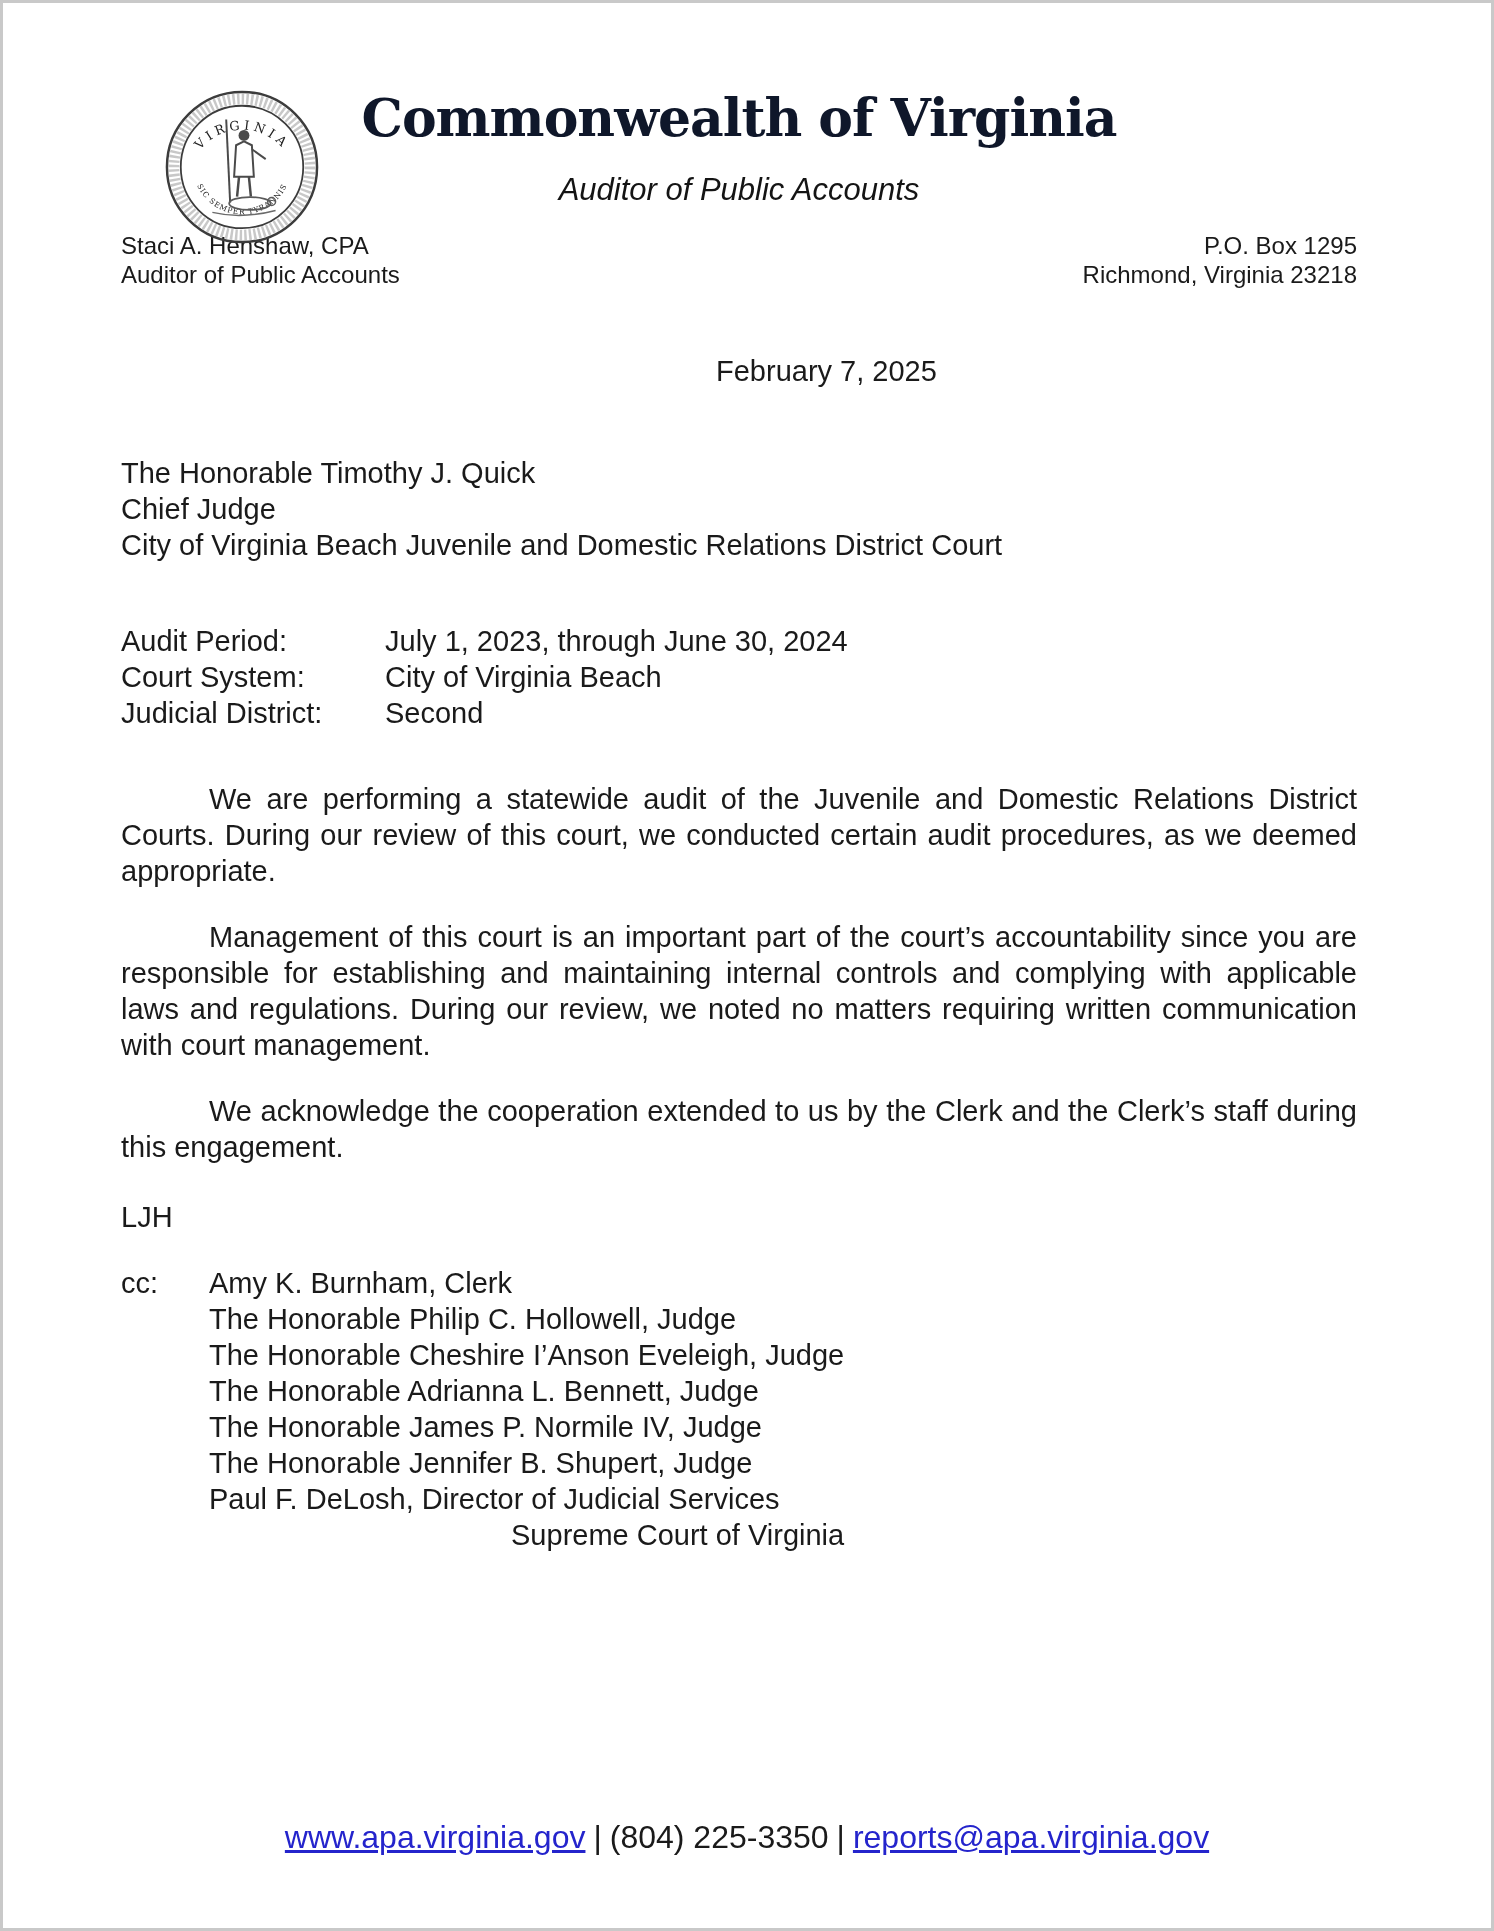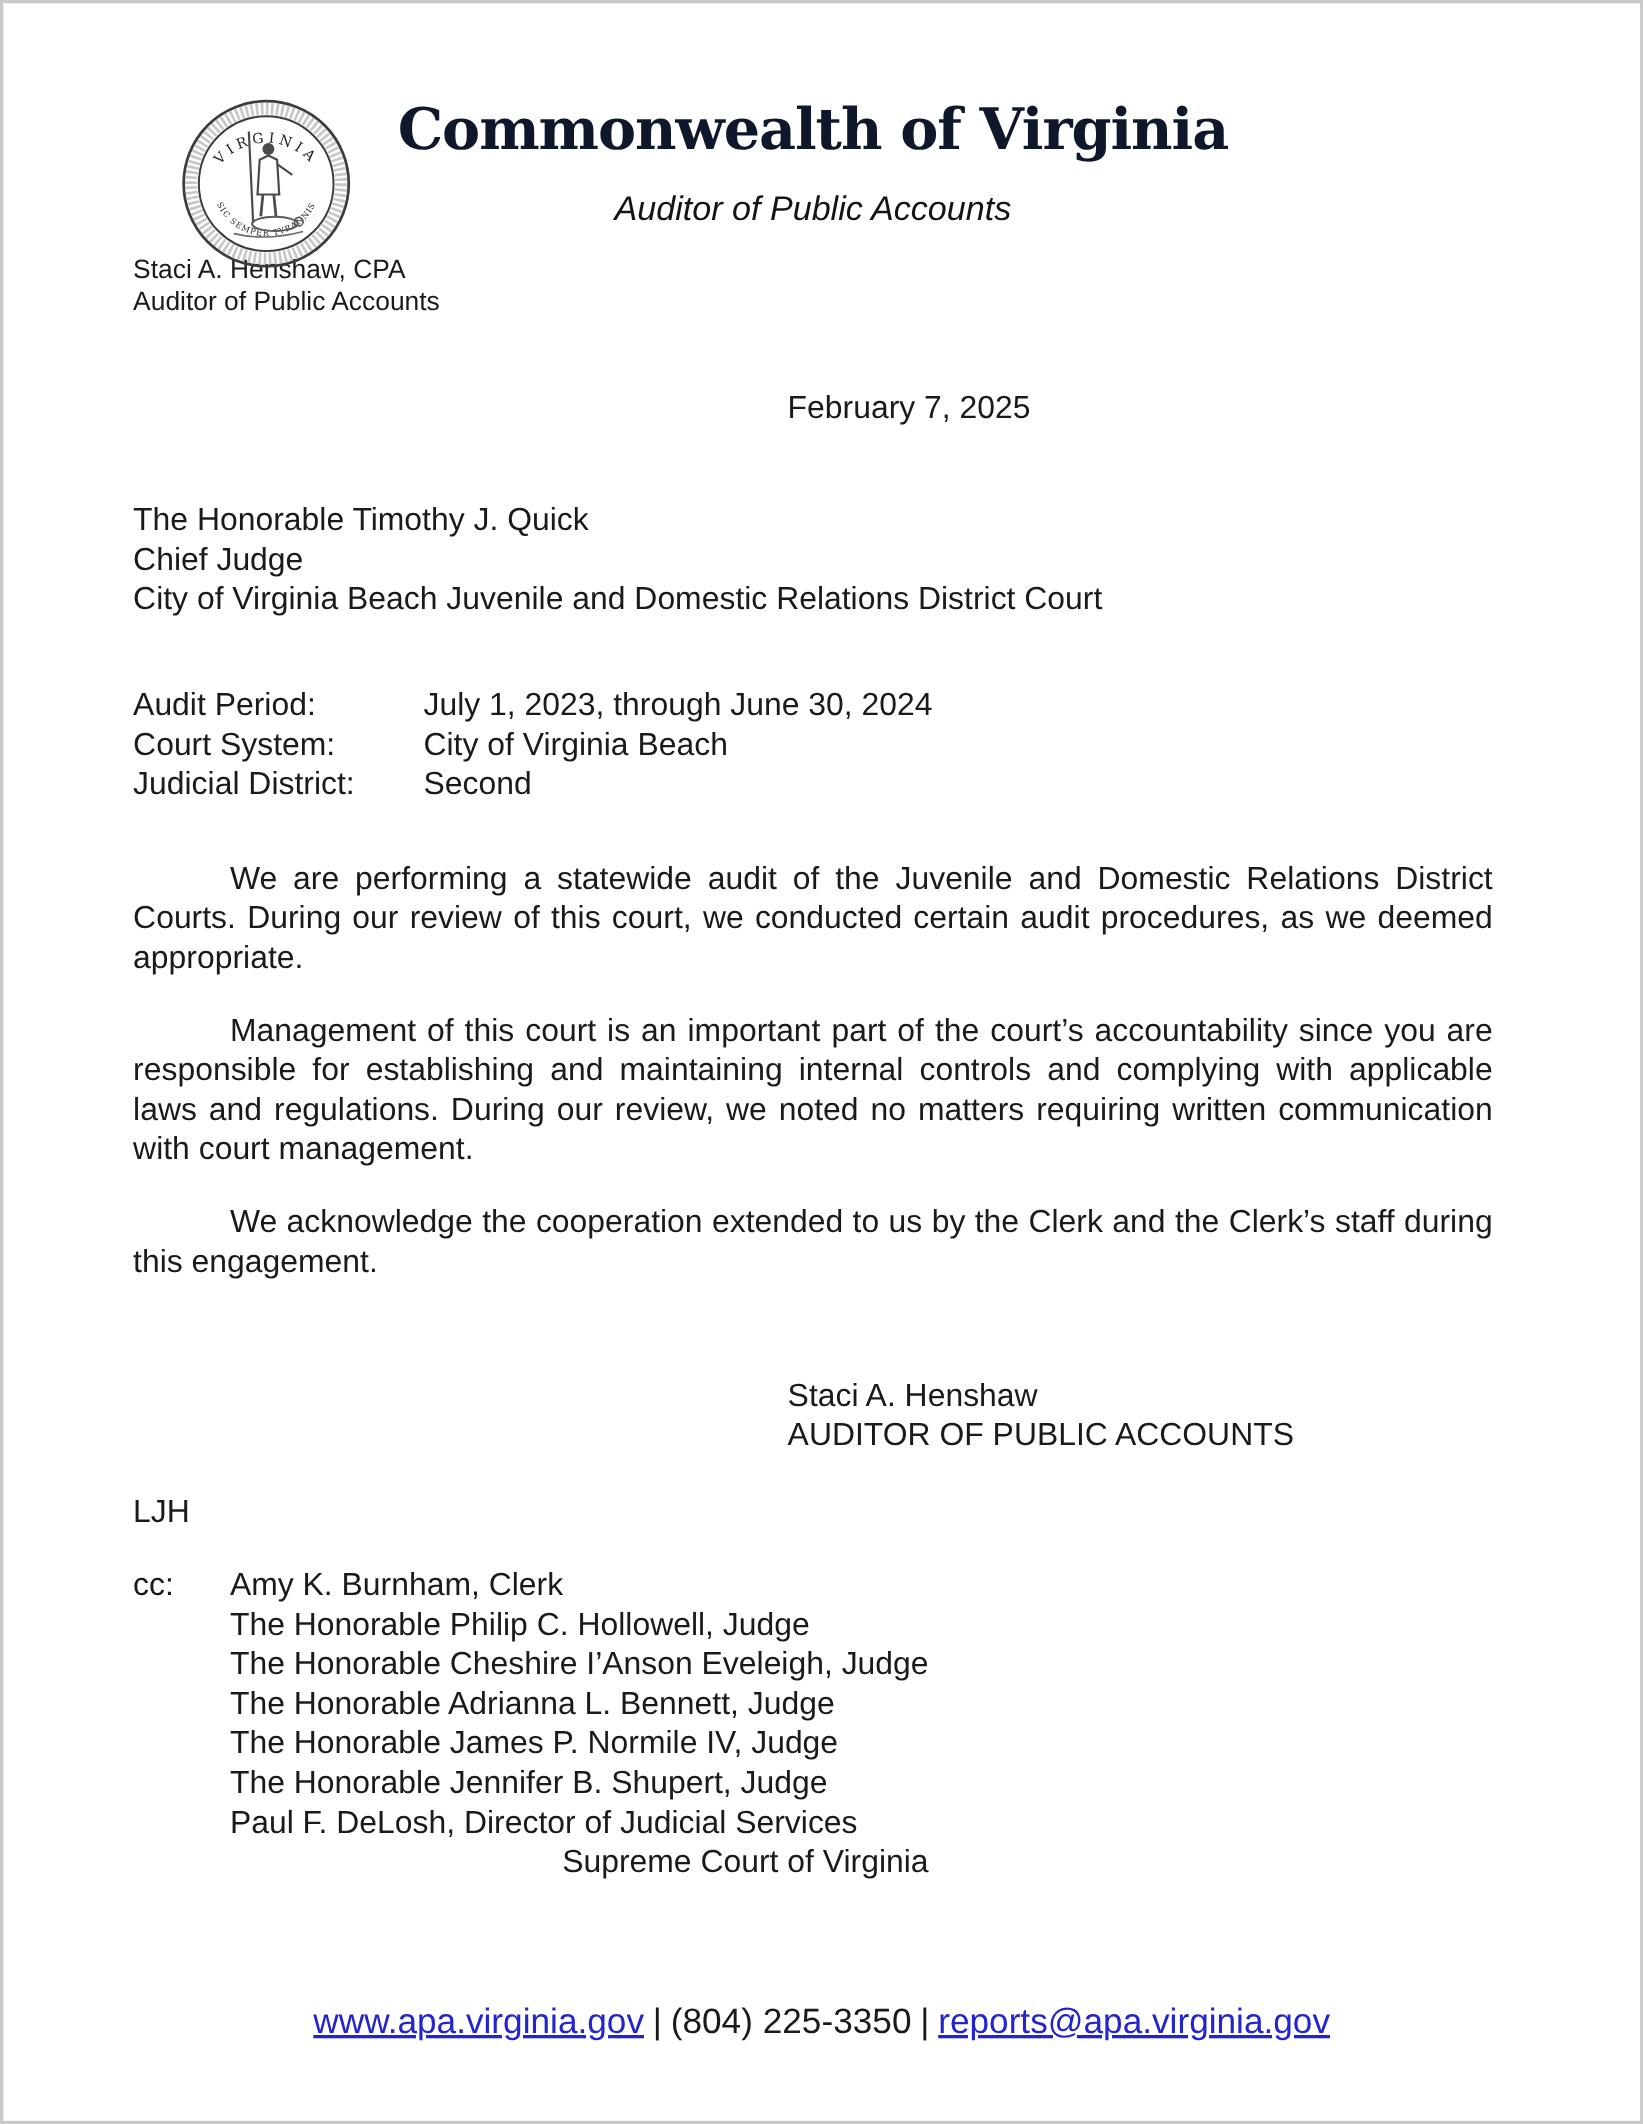--- a/index.html
+++ b/index.html
@@ -107,20 +107,24 @@
   </svg>
 
   <div class="title">Commonwealth of Virginia</div>
   <div class="subtitle">Auditor of Public Accounts</div>
 
   <div class="header-info">
     <div class="left">
       <div>Staci A. Henshaw, CPA</div>
       <div>Auditor of Public Accounts</div>
     </div>
+    <div class="right">
+      <div>P.O. Box 1295</div>
+      <div>Richmond, Virginia 23218</div>
+    </div>
   </div>
 
   <div class="date-line">February 7, 2025</div>
 
   <div class="recipient">
     <div>The Honorable Timothy J. Quick</div>
     <div>Chief Judge</div>
     <div>City of Virginia Beach Juvenile and Domestic Relations District Court</div>
   </div>
 
@@ -136,24 +140,20 @@
     <div class="audit-row">
       <div class="audit-label">Judicial District:</div>
       <div>Second</div>
     </div>
   </div>
 
   <p class="para first">We are performing a statewide audit of the Juvenile and Domestic Relations District Courts. During our review of this court, we conducted certain audit procedures, as we deemed appropriate.</p>
   <p class="para">Management of this court is an important part of the court’s accountability since you are responsible for establishing and maintaining internal controls and complying with applicable laws and regulations.  During our review, we noted no matters requiring written communication with court management.</p>
   <p class="para">We acknowledge the cooperation extended to us by the Clerk and the Clerk’s staff during this engagement.</p>
 
-  <div class="signature">
-    <div>Staci A. Henshaw</div>
-    <div>AUDITOR OF PUBLIC ACCOUNTS</div>
-  </div>
 
   <div class="initials">LJH</div>
 
   <div class="cc-block">
     <div class="cc-label">cc:</div>
     <div>
       <div>Amy K. Burnham, Clerk</div>
       <div>The Honorable Philip C. Hollowell, Judge</div>
       <div>The Honorable Cheshire I’Anson Eveleigh, Judge</div>
       <div>The Honorable Adrianna L. Bennett, Judge</div>

